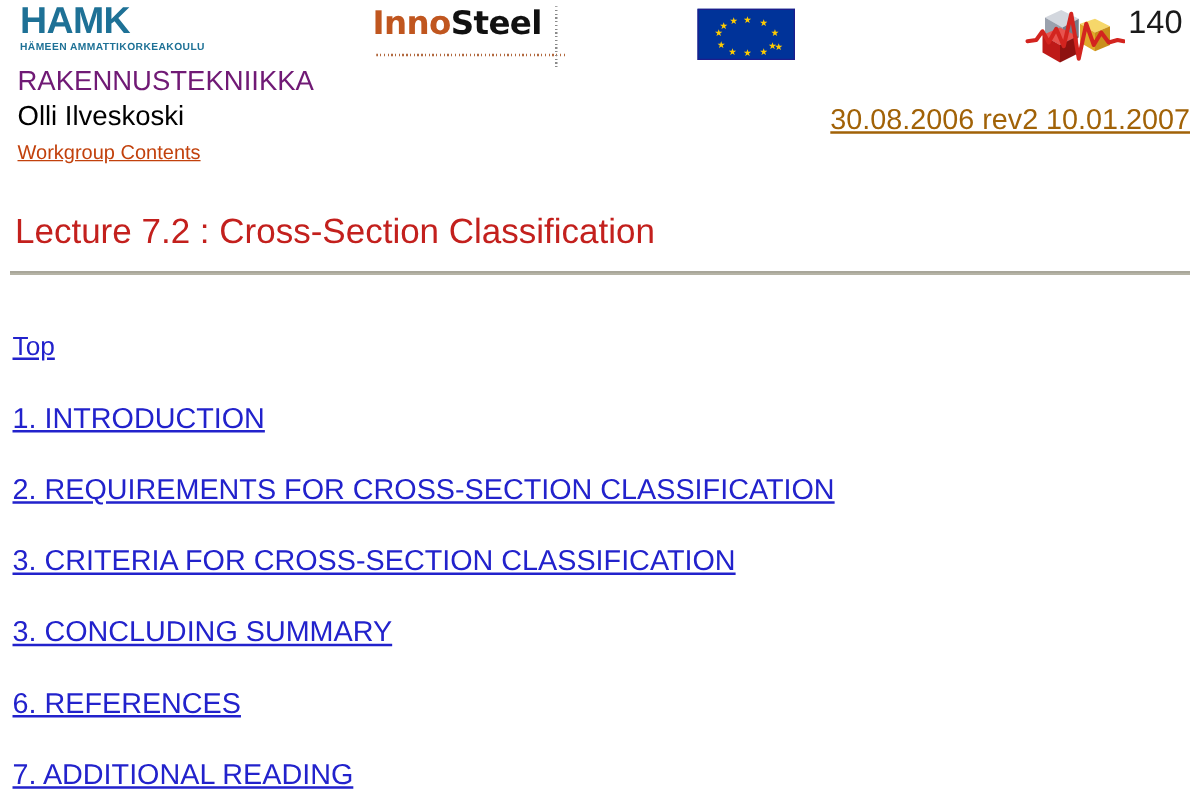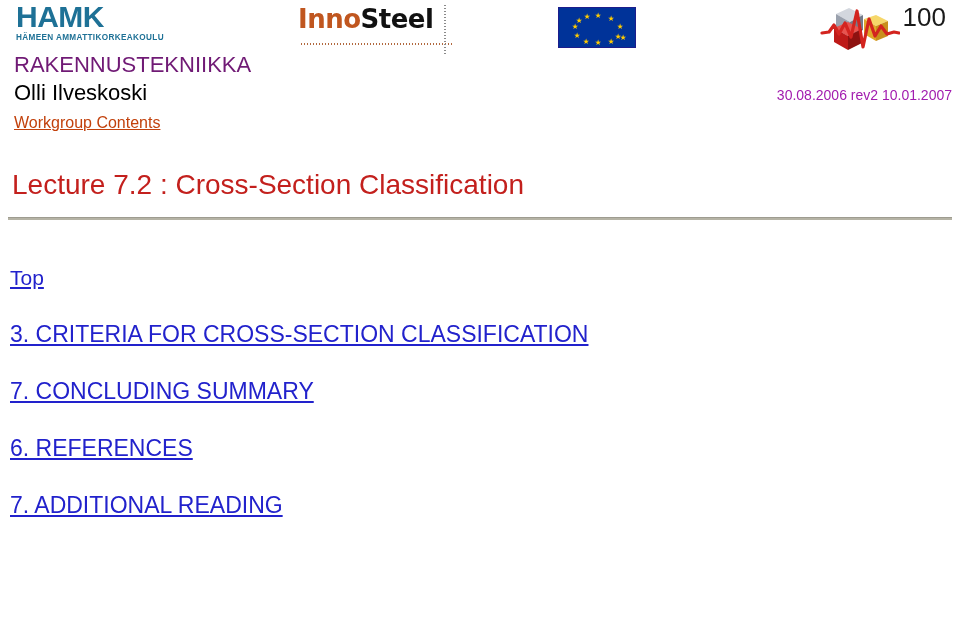--- a/index.html
+++ b/index.html
@@ -130,25 +130,26 @@
     position: absolute;
     left: 14px; top: 80px;
     font-size: 22px;
     line-height: 26px;
     color: #000000;
     white-space: nowrap;
   }
   #doc-date {
     position: absolute;
     right: 8px; top: 82px;
-    font-size: 14px;
-    line-height: 26px;
-    color: #a21caf;
+    font-size: 23px;
+    line-height: 26px;
+    color: #a16207;
     white-space: nowrap;
     font-weight: 500;
+    text-decoration: underline;
   }
   #workgroup-link {
     position: absolute;
     left: 14px; top: 110px;
     font-size: 16px;
     line-height: 26px;
     color: #c2410c;
     text-decoration: underline;
     white-space: nowrap;
     cursor: pointer;
@@ -248,31 +249,33 @@
       <g>
         <polygon points="14,25 28,19 42,26 28,33" fill="#E8534E"></polygon>
         <polygon points="14,25 28,33 28,47 14,39" fill="#BE1A18"></polygon>
         <polygon points="28,33 42,26 42,40 28,47" fill="#8E1210"></polygon>
       </g>
 
       <path d="M2,30 L9,29 L14,22 L19,31 L25,20 L31,34 L37,8 L43,44 L49,16 L55,33 L61,23 L67,31 L74,29 L79,30" fill="none" stroke="#D3241F" stroke-width="3.2" stroke-linejoin="round" stroke-linecap="round"></path>
     </svg>
   </div>
 
-  <div id="page-number">100</div>
+  <div id="page-number">140</div>
 </div>
 
 <div id="dept-title">RAKENNUSTEKNIIKKA</div>
 <div id="author-name">Olli Ilveskoski</div>
 <div id="doc-date">30.08.2006  rev2 10.01.2007</div>
 <a id="workgroup-link" href="#">Workgroup Contents</a>
 
 <div id="lecture-title">Lecture 7.2 : Cross-Section Classification</div>
 <div id="title-rule"></div>
 
 <a id="toc-top-link" href="#">Top</a>
 
 <div id="toc-list">
+  <a class="toc-item" href="#">1. INTRODUCTION</a>
+  <a class="toc-item" href="#">2. REQUIREMENTS FOR CROSS-SECTION CLASSIFICATION</a>
   <a class="toc-item" href="#">3. CRITERIA FOR CROSS-SECTION CLASSIFICATION</a>
-  <a class="toc-item" href="#">7. CONCLUDING SUMMARY</a>
+  <a class="toc-item" href="#">3. CONCLUDING SUMMARY</a>
   <a class="toc-item" href="#">6. REFERENCES</a>
   <a class="toc-item" href="#">7. ADDITIONAL READING</a>
 </div>
 
 </body></html>

